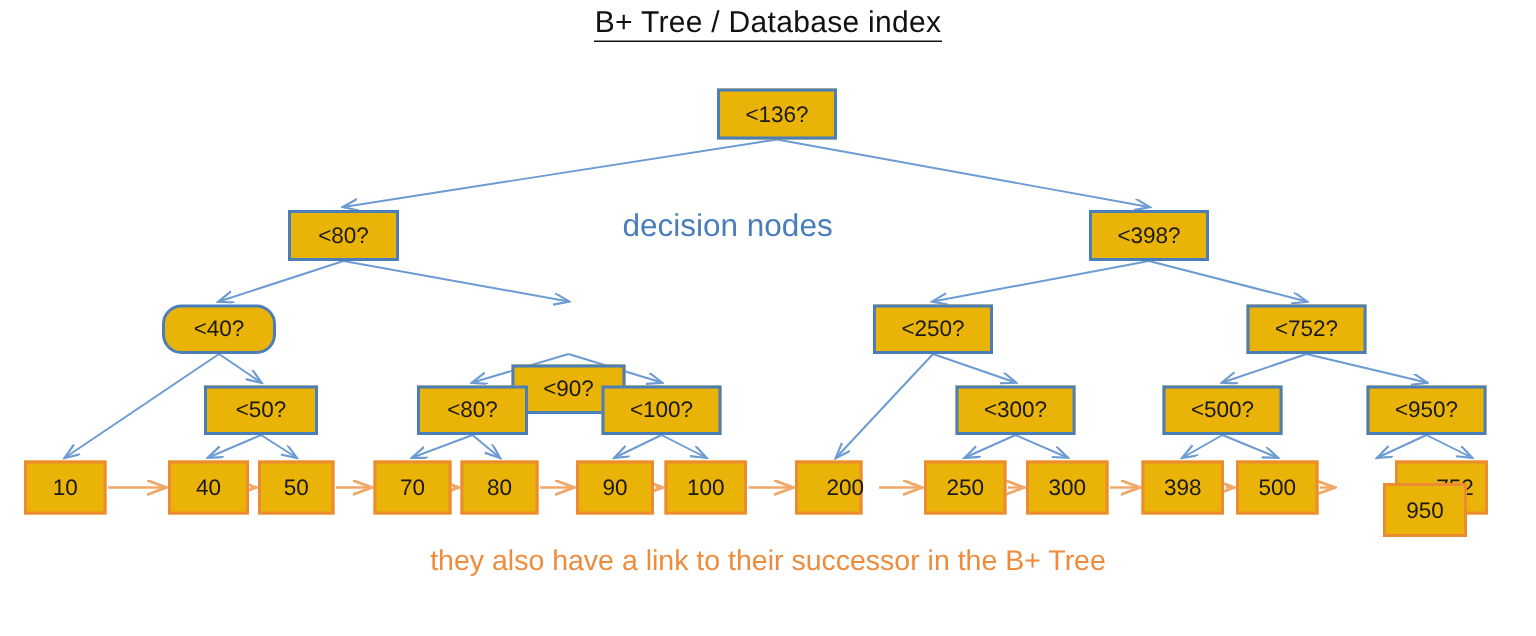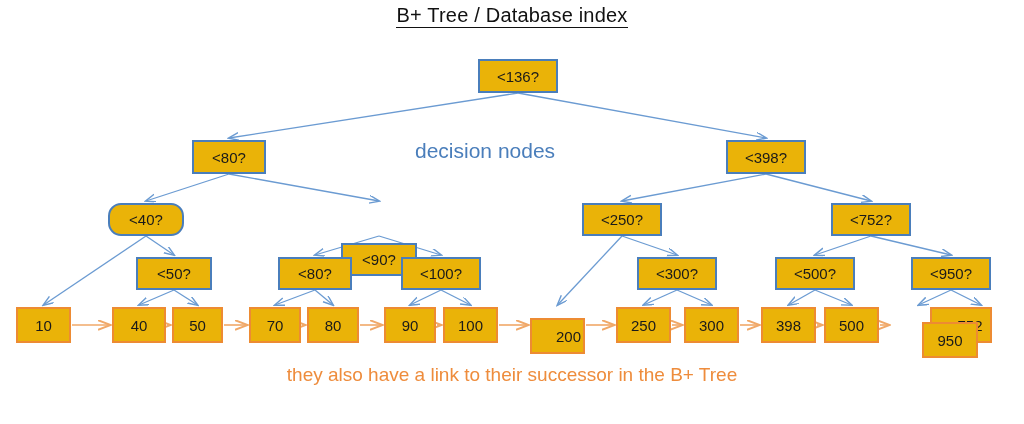--- a/index.html
+++ b/index.html
@@ -190,21 +190,21 @@
       </div>
       <div class="node leaf" style="left: 307px; top: 307px; width: 52px; height: 36px;">
         <span>80</span>
       </div>
       <div class="node leaf" style="left: 384px; top: 307px; width: 52px; height: 36px;">
         <span>90</span>
       </div>
       <div class="node leaf" style="left: 443px; top: 307px; width: 55px; height: 36px;">
         <span>100</span>
       </div>
-      <div class="node leaf" style="left: 530px; top: 318px; width: 55px; height: 36px; padding-left: 22px;">
+      <div class="node leaf" style="left: 530px; top: 307px; width: 45px; height: 36px; padding-left: 22px;">
         <span>200</span>
       </div>
       <div class="node leaf" style="left: 616px; top: 307px; width: 55px; height: 36px;">
         <span>250</span>
       </div>
       <div class="node leaf" style="left: 684px; top: 307px; width: 55px; height: 36px;">
         <span>300</span>
       </div>
       <div class="node leaf" style="left: 761px; top: 307px; width: 55px; height: 36px;">
         <span>398</span>

